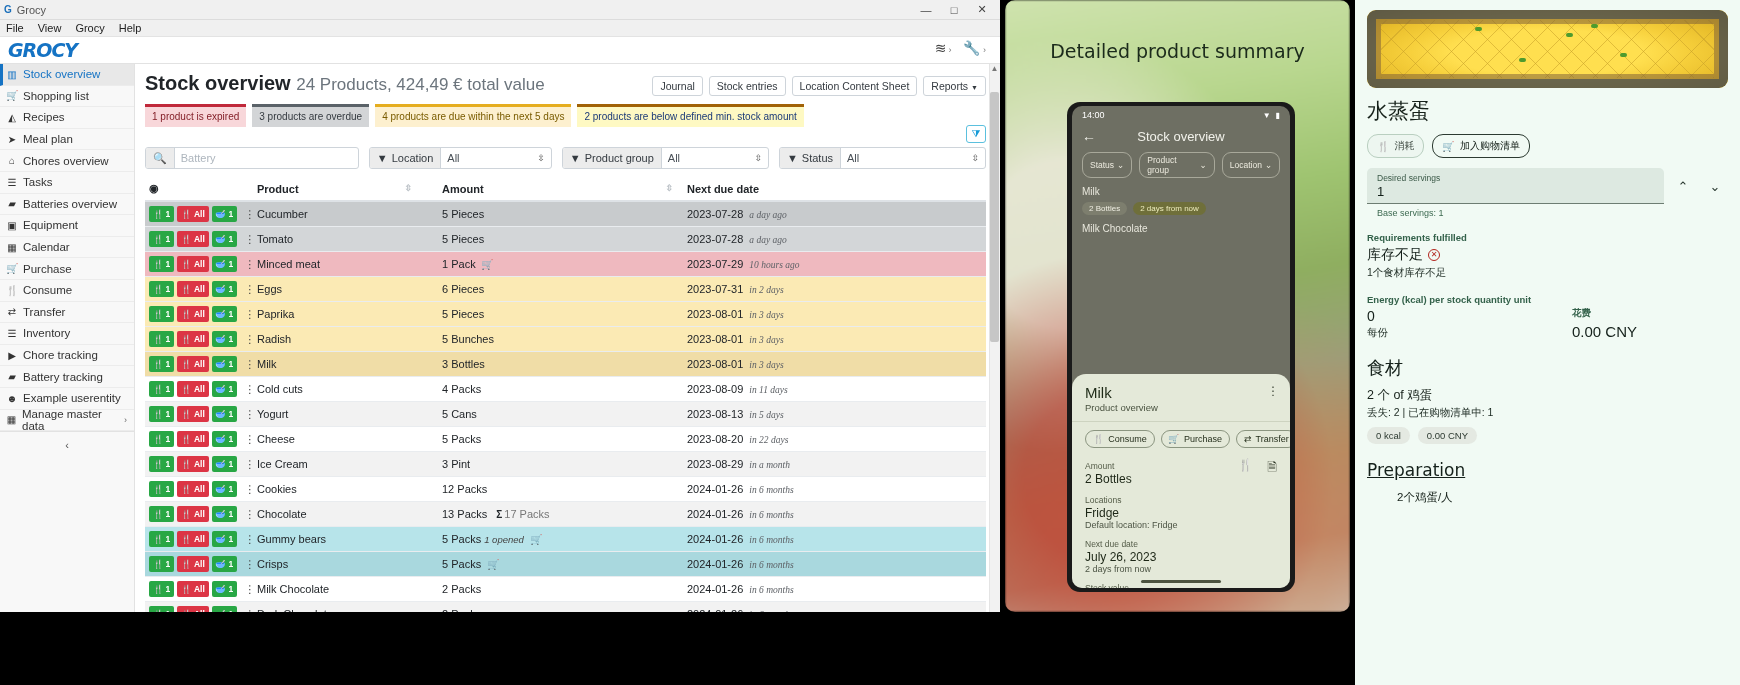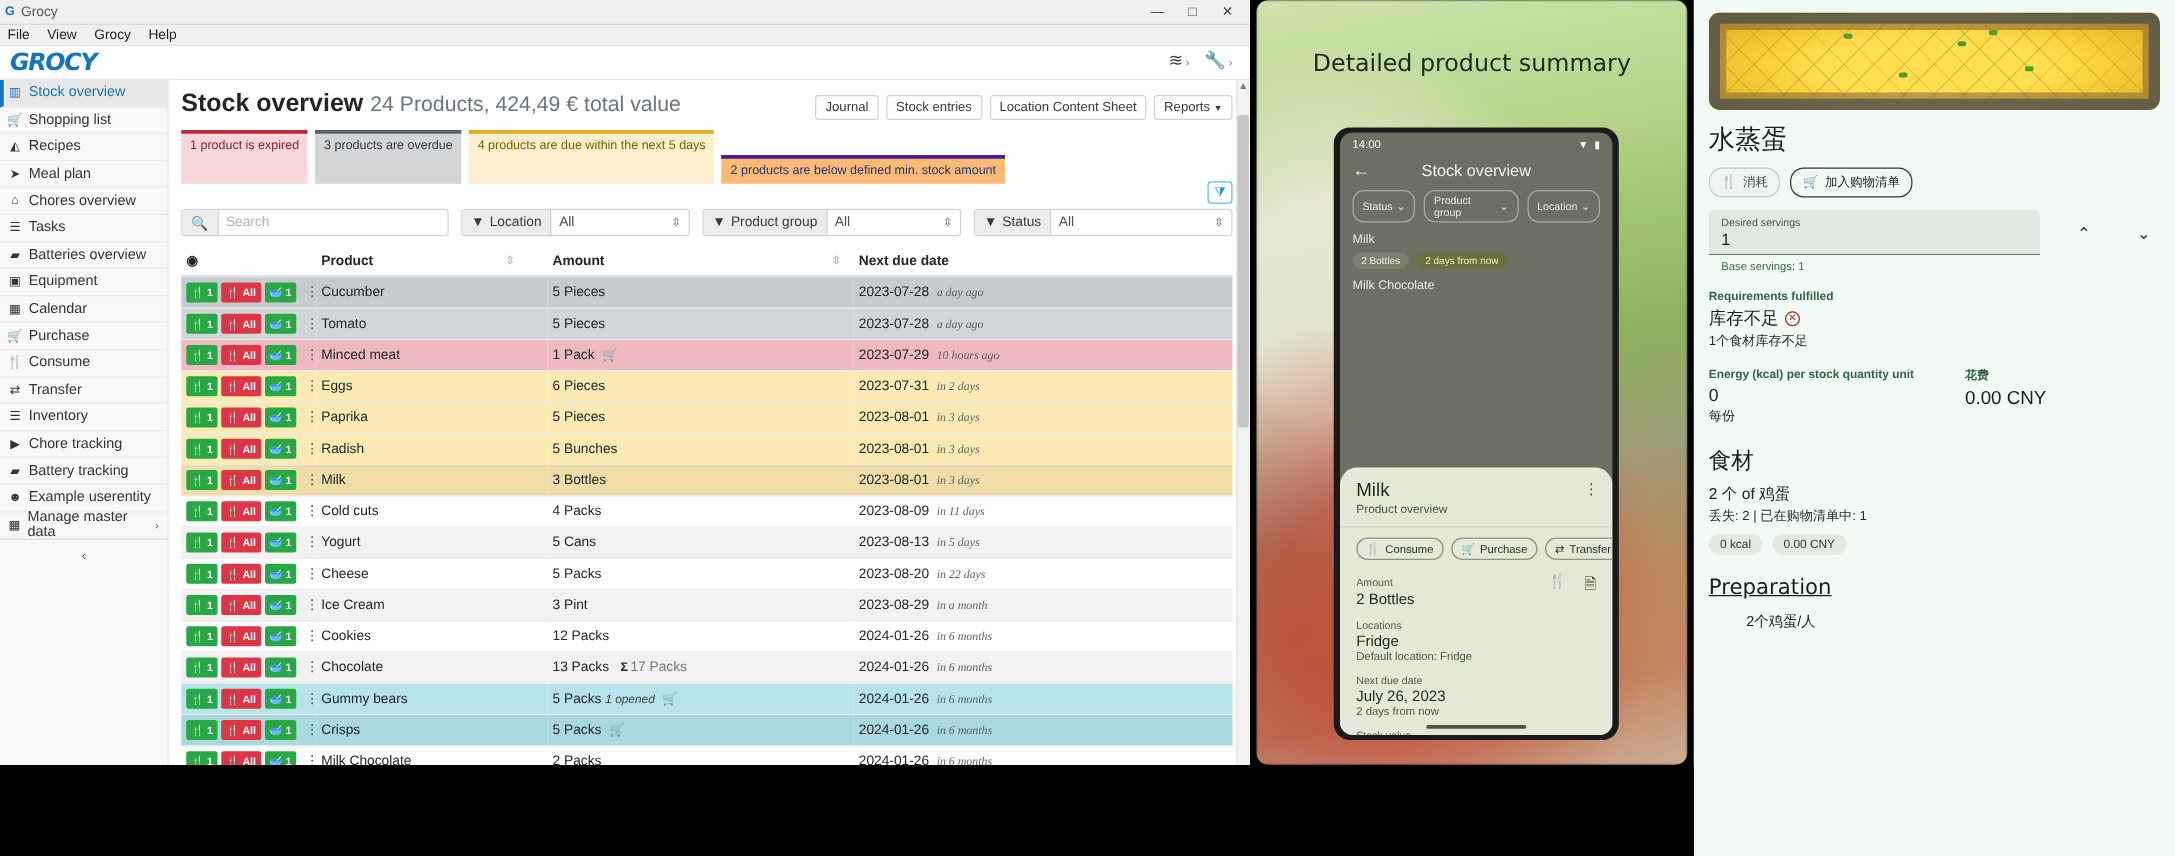--- a/index.html
+++ b/index.html
@@ -44,21 +44,21 @@
   .pagetitle .sub { font-weight:normal; color:#6c757d; font-size:17px; }
   .headbtns { margin-left:auto; display:flex; gap:6px; padding-top:4px;}
   .hbtn { border:1px solid #ced4da; background:#fff; border-radius:3px; font-size:10.5px; padding:3px 7px; color:#343a40; white-space:nowrap;}
   .caret{ font-size:7px; margin-left:3px; }
 
   .chips { display:flex; gap:6px; margin-top:8px; }
   .chip { font-size:10px; font-weight:normal; padding:4px 7px 5px; border-radius:0; }
   .chip.c-red    { background:#f8d7da; color:#842029; border-top:3px solid #c0283a; }
   .chip.c-gray   { background:#d3d5d7; color:#343a40; border-top:3px solid #5a6268; }
   .chip.c-yellow { background:#fdf0cf; color:#7a5c00; border-top:3px solid #e5ad1f; }
-  .chip.c-blue   { background:#fdba74; color:#1b3a78; border-top:3px solid #4c1d95;margin-top:20px; }
+  .chip.c-blue   { background:#fef9c3; color:#1b3a78; border-top:3px solid #a16207; }
 
   .filterbtn-row{ position:relative; height:16px; }
   .filterfab{ position:absolute; right:0; top:-2px; width:20px; height:18px; border:1px solid #5bc0de; border-radius:3px; background:#fff; color:#179bd7; display:flex;align-items:center;justify-content:center;font-size:10px;}
 
   .filters { display:flex; gap:10px; margin-top:4px; }
   .fgroup { display:flex; border:1px solid #ced4da; border-radius:3px; height:22px; overflow:hidden; background:#fff;}
   .fgroup .lab { background:#ececec; border-right:1px solid #ced4da; display:flex;align-items:center; padding:0 7px; font-size:11px; color:#343a40; gap:4px; white-space:nowrap;}
   .fgroup .fld { display:flex; align-items:center; padding:0 6px; font-size:11px; color:#495057; flex:1; position:relative;}
   .fgroup .fld .spin{ position:absolute; right:6px; font-size:9px; color:#555;}
   .f-search{ width:222px; }
@@ -145,31 +145,31 @@
   }
   .r-photo .rim{ position:absolute; inset:0; border-radius:9px; box-shadow: inset 0 0 0 9px rgba(40,60,90,0.55), inset 0 0 0 14px rgba(120,90,55,0.5);}
   .r-photo .grid{ position:absolute; inset:10px 14px; background:
     repeating-linear-gradient(45deg, rgba(200,160,40,.55) 0 1px, transparent 1px 17px),
     repeating-linear-gradient(-45deg, rgba(200,160,40,.55) 0 1px, transparent 1px 17px);}
   .r-photo .sc{ position:absolute; width:7px; height:4px; background:#4e9b2e; border-radius:2px;}
   .r-title{ font-size:21px; color:#16211a; margin-top:9px; font-family:"DejaVu Sans", sans-serif;}
   .r-acts{ display:flex; gap:8px; margin-top:9px; }
   .r-act{ border:1px solid #b9cfc0; border-radius:11px; padding:4px 9px; font-size:10px; color:#3f4a42; display:flex; gap:5px; align-items:center; background:#edf6f0;}
   .r-act.strong{ border-color:#2c3a31; color:#16211a; background:transparent;}
-  .r-serv{ margin-top:10px; display:flex; align-items:center; gap:22px;}
+  .r-serv{ margin-top:10px; display:flex; align-items:center; gap:6px;}
   .r-servbox{ flex:1; background:#dde9e1; border-radius:5px 5px 0 0; border-bottom:1px solid #6d7d72; padding:5px 10px 4px;}
   .r-servbox .lab{ font-size:8.5px; color:#3c5a49;}
   .r-servbox .val{ font-size:13px; color:#13201a; margin-top:1px;}
   .r-spin{ width:26px; text-align:center; font-size:13px; color:#2b3a31;}
   .r-base{ font-size:9px; color:#3d6a51; margin:4px 0 0 10px;}
   .r-sec-lab{ font-size:9.5px; color:#33614a; font-weight:bold; margin-top:14px;}
   .r-bold{ font-size:14px; color:#14201a; margin-top:3px; display:flex; align-items:center; gap:5px;}
   .xic{ display:inline-block; width:12px; height:12px; border:1.4px solid #b3261e; border-radius:50%; color:#b3261e; font-size:8px; line-height:9px; text-align:center; }
   .r-small{ font-size:10.5px; color:#1c2a22; margin-top:2px;}
-  .r-2col{ display:flex; margin-top:14px; gap:10px;}
+  .r-2col{ display:flex; margin-top:14px; gap:10px;align-items:flex-end;}
   .r-2col .c1{ width:195px;} .r-2col .c2{ flex:1;}
   .r-h2{ font-size:18px; color:#14201a; margin-top:16px; font-family:"DejaVu Sans", sans-serif;}
   .r-ing{ font-size:12.5px; color:#16211a; margin-top:7px;}
   .r-pills{ display:flex; gap:8px; margin-top:7px;}
   .r-pill{ background:#e4e9e2; border-radius:9px; padding:3px 9px; font-size:9.5px; color:#2d3a31;}
   .r-h3{ font-size:17px; color:#14201a; margin-top:16px; font-family:"DejaVu Sans", sans-serif;text-decoration:underline;}
   ol.prep{ margin:8px 0 0 0; padding-left:30px; }
   ol.prep li{ font-size:11.5px; color:#16211a; line-height:1.42; }
   .r-foot{ font-size:11.5px; color:#16211a; margin:10px 0 0 30px;}
   .strongtxt{ font-weight:bold; }
@@ -304,21 +304,21 @@
             <div class="chip c-blue">2 products are below defined min. stock amount</div>
           </div>
 
           <div class="filterbtn-row">
             <div class="filterfab">⧩</div>
           </div>
 
           <div class="filters">
             <div class="fgroup f-search">
               <div class="lab">🔍</div>
-              <div class="fld">Search</div>
+              <div class="fld">Battery</div>
             </div>
             <div class="fgroup f-loc">
               <div class="lab">
                   <span>▼</span>
                   <span>Location</span>
                 </div>
               <div class="fld">
                   <span>All</span>
                   <span class="spin">⇳</span>
                 </div>

